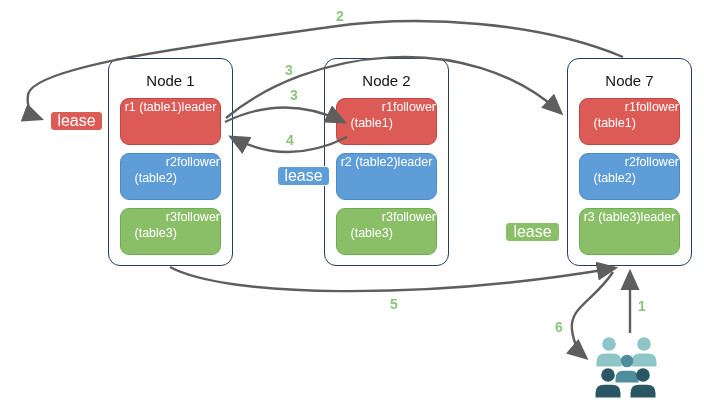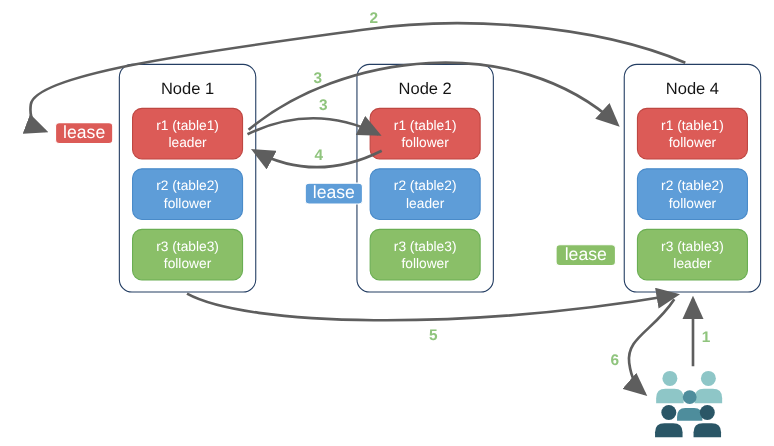--- a/index.html
+++ b/index.html
@@ -14,22 +14,22 @@
   }
   #node1{left:108px}
   #node2{left:324px}
   #node3{left:567px}
   .node-title{
     text-align:center;font-weight:normal;font-size:15px;color:#141414;
     margin:13px 0 9px 0;
   }
   .replica{
     margin:0 11px 8px 11px;height:47px;border-radius:9px;color:#ffffff;
-    font-size:12.5px;line-height:16px;text-align:center;
-    display:flex;flex-direction:column;justify-content:center;
+    font-size:12.5px;line-height:16px;text-align:right;
+    display:flex;flex-direction:row;justify-content:center;
     border:1px solid;box-sizing:border-box;
   }
   .red{background:#DC5B57;border-color:#BE4742;}
   .blue{background:#5E9DD8;border-color:#4A8BC9;}
   .green{background:#8ABF68;border-color:#6AAE53;}
   
   .lease{
     position:absolute;width:53px;height:20px;border-radius:4px;color:#ffffff;
     font-size:16px;display:flex;align-items:center;justify-content:center;
     border:1px solid;box-sizing:border-box;z-index:3;
@@ -87,21 +87,21 @@
       <span>r2 (table2)</span>
       <span>leader</span>
     </div>
     <div class="replica green">
       <span>r3 (table3)</span>
       <span>follower</span>
     </div>
   </div>
 
   <div class="node" id="node3">
-    <div class="node-title">Node 4</div>
+    <div class="node-title">Node 7</div>
     <div class="replica red">
       <span>r1 (table1)</span>
       <span>follower</span>
     </div>
     <div class="replica blue">
       <span>r2 (table2)</span>
       <span>follower</span>
     </div>
     <div class="replica green">
       <span>r3 (table3)</span>

